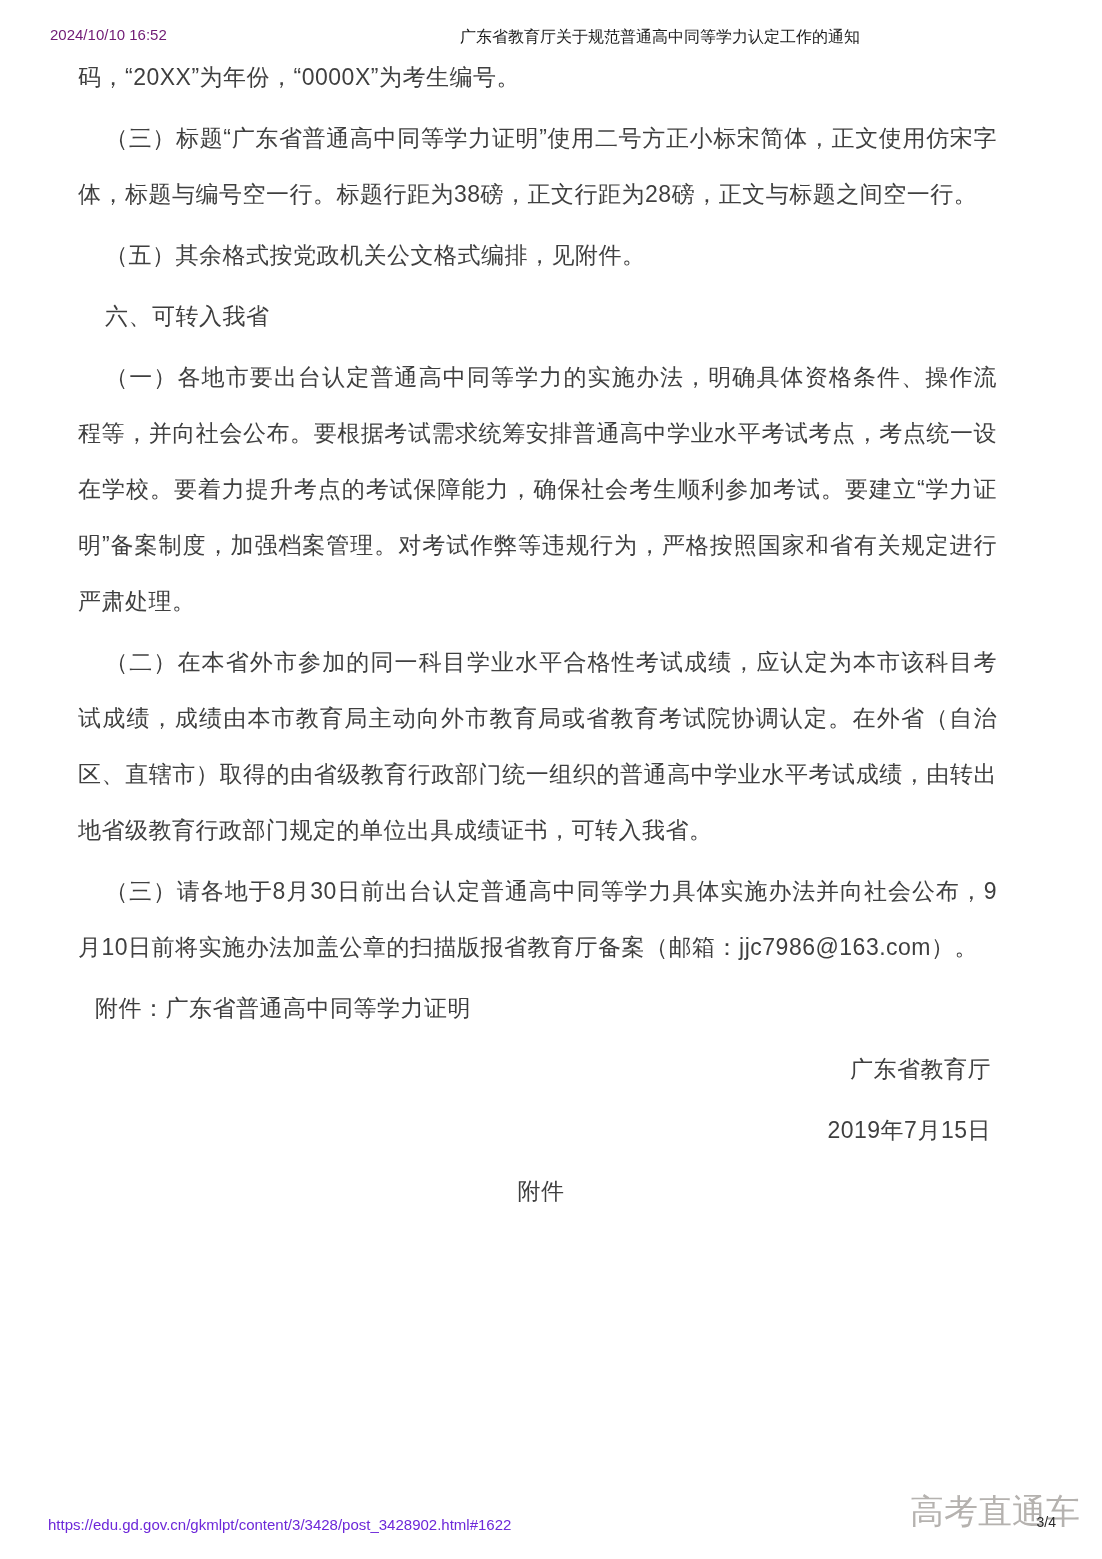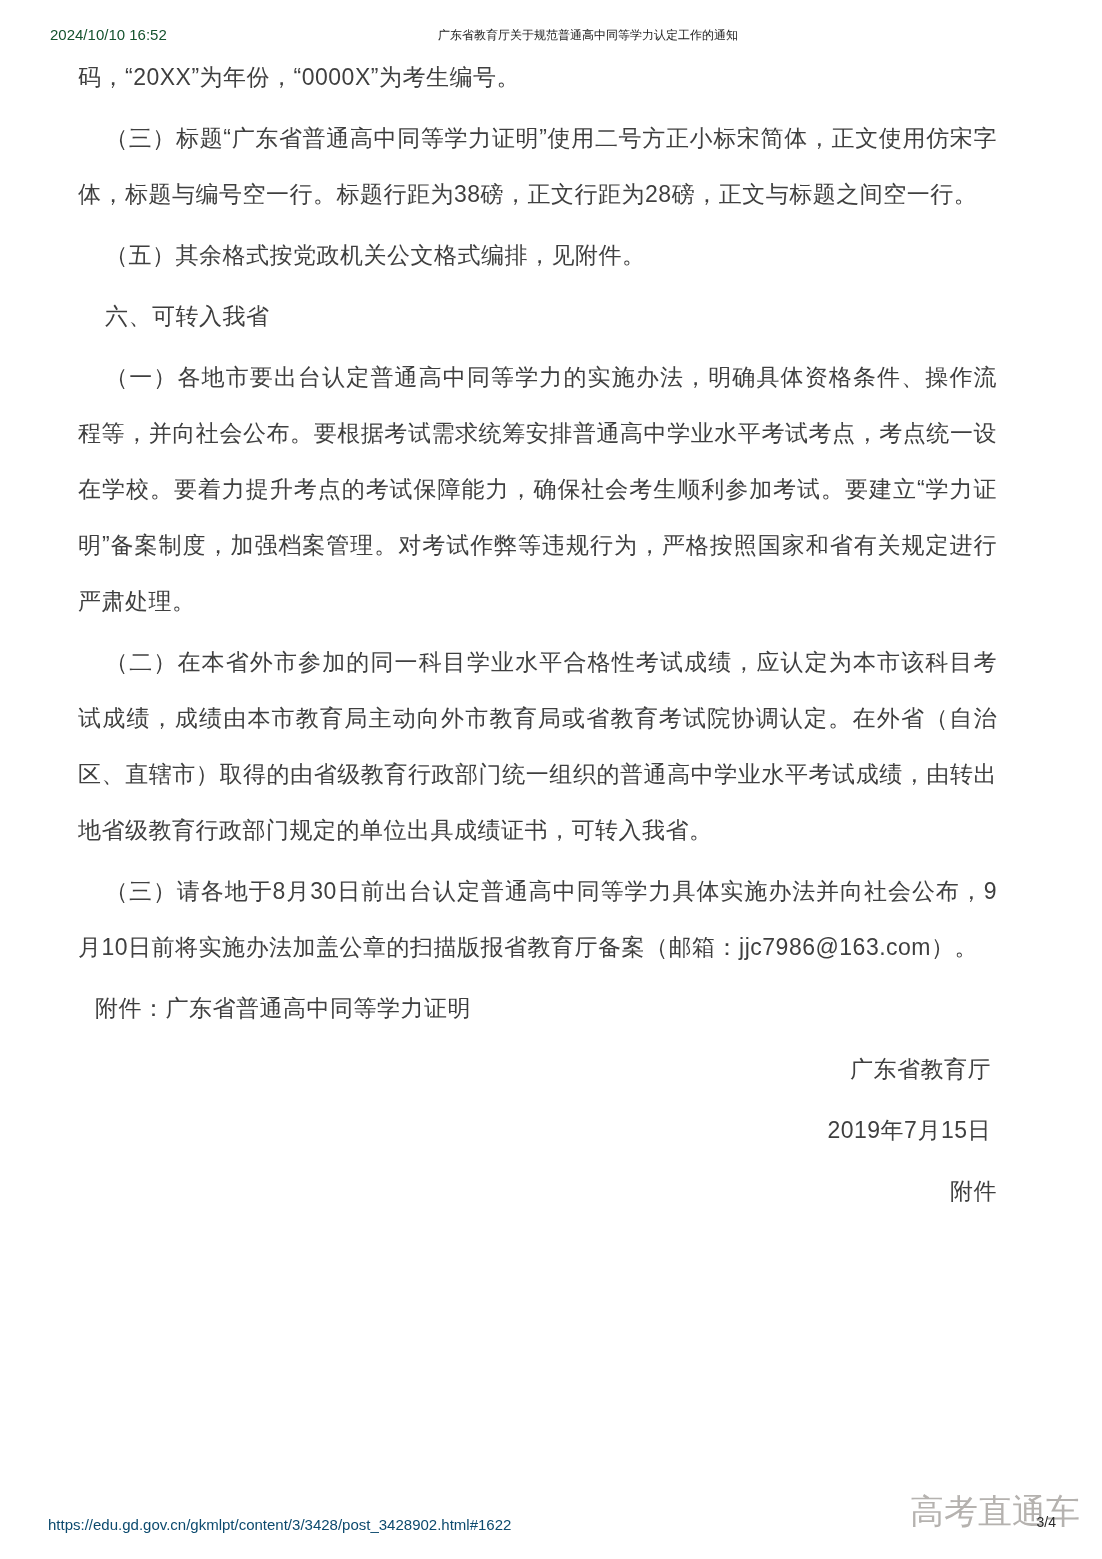--- a/index.html
+++ b/index.html
@@ -16,28 +16,28 @@
     width: 1102px;
     height: 1559px;
     background: #ffffff;
   }
   
   .print-header-date {
     position: absolute;
     top: 26px;
     left: 50px;
     font-size: 15px;
-    color: #14532d;
+    color: #701a75;
     white-space: nowrap;
   }
   .print-header-title {
     position: absolute;
     top: 27px;
-    left: 438px;
-    font-size: 12px;
+    left: 460px;
+    font-size: 16px;
     color: #1b1b1b;
     white-space: nowrap;
   }
   
   .doc-body {
     position: absolute;
     top: 0;
     left: 0;
     right: 0;
     padding: 49px 105px 0 78px;
@@ -58,33 +58,33 @@
     text-indent: 17px;
     text-align: left;
   }
   .para.sig {
     text-align: right;
     text-indent: 0;
     padding-right: 6px;
   }
   .para.att-heading {
     text-indent: 7px;
-    text-align: right;
+    text-align: center;
   }
   .para.serial {
     text-indent: 17px;
     text-align: left;
   }
   
   .print-footer-url {
     position: absolute;
     left: 48px;
     bottom: 26px;
     font-size: 15px;
-    color: #0c4a6e;
+    color: #6d28d9;
     white-space: nowrap;
   }
   .page-indicator {
     position: absolute;
     right: 46px;
     bottom: 29px;
     font-size: 14px;
     color: #2a2a2a;
     z-index: 2;
   }

